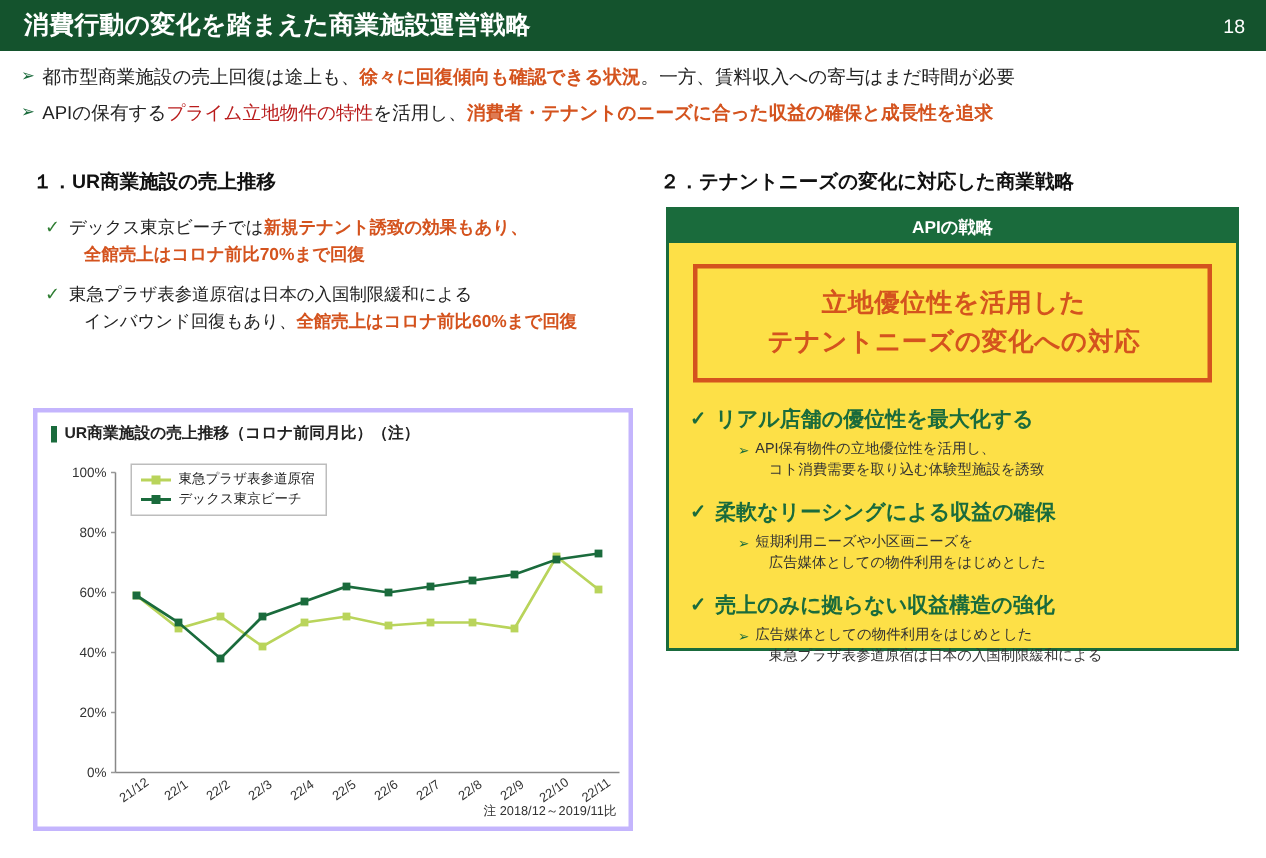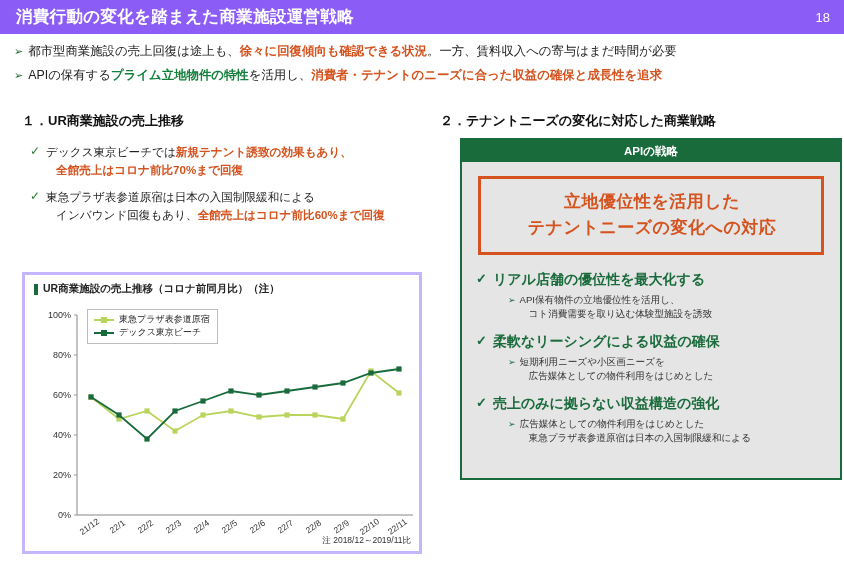--- a/index.html
+++ b/index.html
@@ -19,21 +19,21 @@
     width: 844px;
     height: 572px;
     box-sizing: border-box;
   }
   
   .header {
     position: absolute;
     left: 0; top: 0;
     width: 844px;
     height: 34px;
-    background: #8b5cf6;
+    background: #14532d;
     display: flex;
     align-items: center;
     justify-content: space-between;
     box-sizing: border-box;
     padding: 0 14px 0 16px;
   }
   .header-title {
     color: #ffffff;
     font-size: 16.5px;
     font-weight: bold;
@@ -57,21 +57,21 @@
     line-height: 19px;
     margin-bottom: 5px;
     white-space: nowrap;
   }
   .lead-marker {
     color: #1a6b3c;
     font-size: 11px;
     margin-right: 5px;
     line-height: 19px;
   }
-  .t-green { color: #15803d; font-weight: bold; }
+  .t-green { color: #b91c1c; font-weight: normal; }
   .t-orange { color: #d4531e; font-weight: bold; }
   .t-plain { color: #222222; }
   
   .sec-title {
     position: absolute;
     font-size: 13px;
     font-weight: bold;
     color: #111;
   }
   #sec1-title { left: 22px; top: 112px; }
@@ -166,27 +166,27 @@
   .chart-note {
     position: absolute;
     right: 8px;
     bottom: 4px;
     font-size: 8.5px;
     color: #333;
   }
   
   .right-panel {
     position: absolute;
-    left: 460px;
+    left: 444px;
     top: 138px;
     width: 382px;
-    height: 342px;
+    height: 296px;
     border: 2px solid #1a6b3c;
     box-sizing: border-box;
-    background: #e5e5e5;
+    background: #fde047;
   }
   .panel-header {
     height: 22px;
     background: #1a6b3c;
     color: #fff;
     font-size: 11.5px;
     font-weight: bold;
     display: flex;
     align-items: center;
     justify-content: center;

